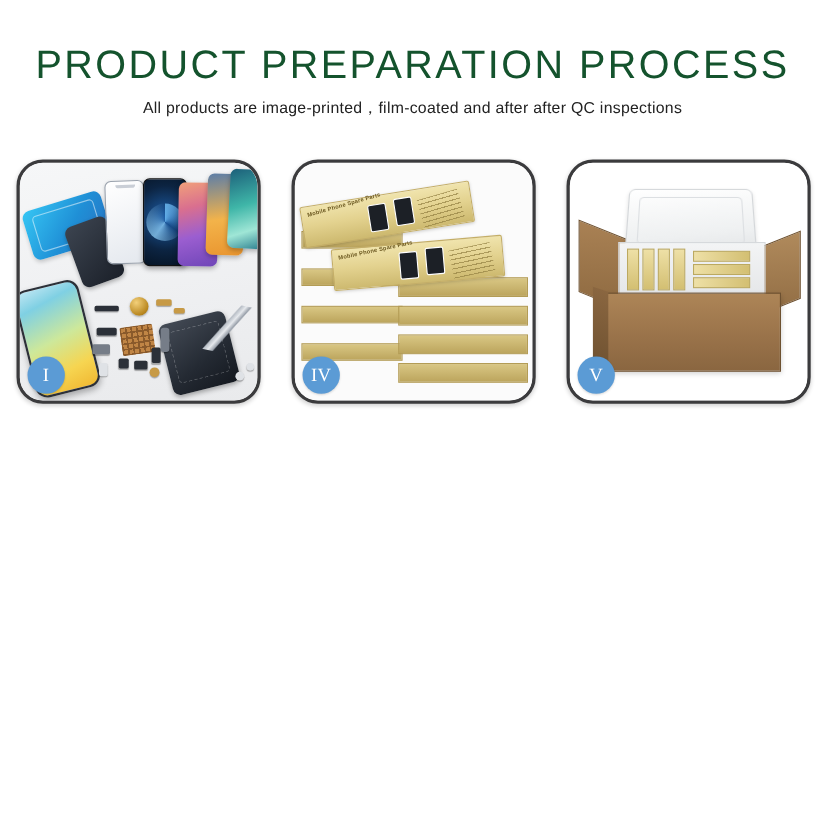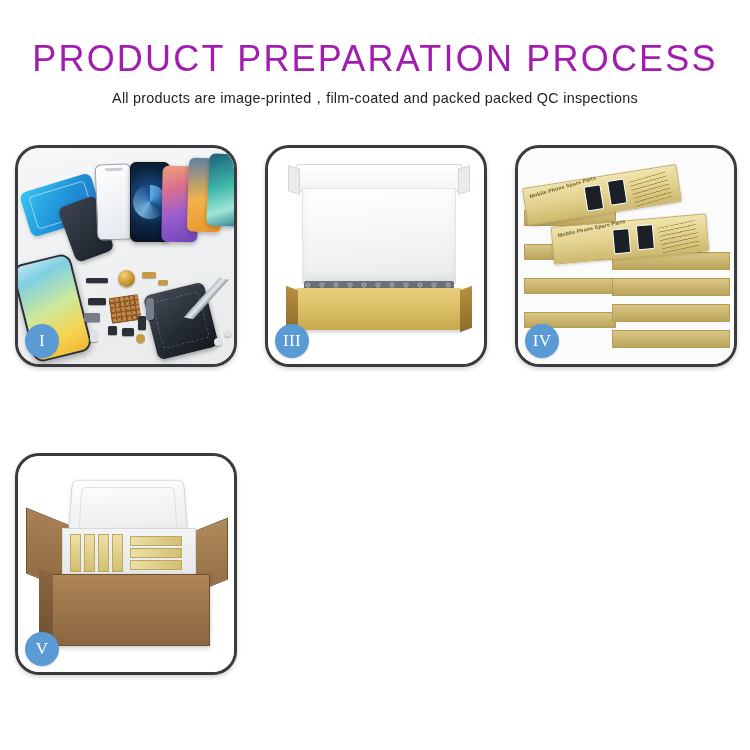--- a/index.html
+++ b/index.html
@@ -22,21 +22,21 @@
     width: 750px;
     padding-top: 40px;
     text-align: center;
   }
 
   .header-title {
     font-family: "Liberation Sans", "DejaVu Sans", sans-serif;
     font-size: 36px;
     font-weight: 400;
     letter-spacing: 2.2px;
-    color: #a21caf;
+    color: #14532d;
     line-height: 1.05;
     white-space: nowrap;
   }
 
   .header-subtitle {
     margin-top: 11px;
     font-family: "Liberation Sans", "DejaVu Sans", sans-serif;
     font-size: 14.4px;
     font-weight: 400;
     letter-spacing: 0.25px;
@@ -407,21 +407,21 @@
   .p6 .tape {
     position:absolute; width:18px; height:24px;
     background: rgba(132,105,69,.75); border-radius:1px;
   }
 </style>
 </head>
 <body>
 
 <div class="header">
   <div class="header-title">PRODUCT PREPARATION PROCESS</div>
-  <div class="header-subtitle">All products are image-printed，film-coated and packed packed QC inspections</div>
+  <div class="header-subtitle">All products are image-printed，film-coated and after after QC inspections</div>
 </div>
 
 <div class="grid">
 
   <div class="panel">
     <div class="panel-scene p1">
       <div class="film-blue"></div>
       <div class="phone-dark-sm"></div>
       <div class="glass-panel"></div>
       <div class="phone-navy"></div>
@@ -444,29 +444,20 @@
       <div class="tinypart" style="left:120px;top:168px;width:8px;height:14px;"></div>
       <div class="tinypart gold" style="left:118px;top:186px;width:9px;height:9px;border-radius:50%;"></div>
       <div class="tinypart grey" style="left:128px;top:150px;width:8px;height:22px;border-radius:3px;"></div>
       <div class="tinypart white" style="left:196px;top:190px;width:8px;height:8px;border-radius:50%;"></div>
       <div class="tinypart white" style="left:206px;top:182px;width:7px;height:7px;border-radius:50%;"></div>
     </div>
     <div class="badge">I</div>
   </div>
 
 
-  <div class="panel">
-    <div class="panel-scene p3">
-      <div class="lid"></div>
-      <div class="foam"></div>
-      <div class="graybubble"></div>
-      <div class="boxfront"></div>
-    </div>
-    <div class="badge">III</div>
-  </div>
 
   <div class="panel">
     <div class="panel-scene p4">
       <div class="stack">
 
         <div class="side" style="left:0px;  top:44px; width:92px; height:16px;"></div>
         <div class="side" style="left:0px;  top:78px; width:92px; height:16px;"></div>
         <div class="side" style="left:0px;  top:112px;width:92px; height:16px;"></div>
         <div class="side" style="left:0px;  top:146px;width:92px; height:16px;"></div>
 

